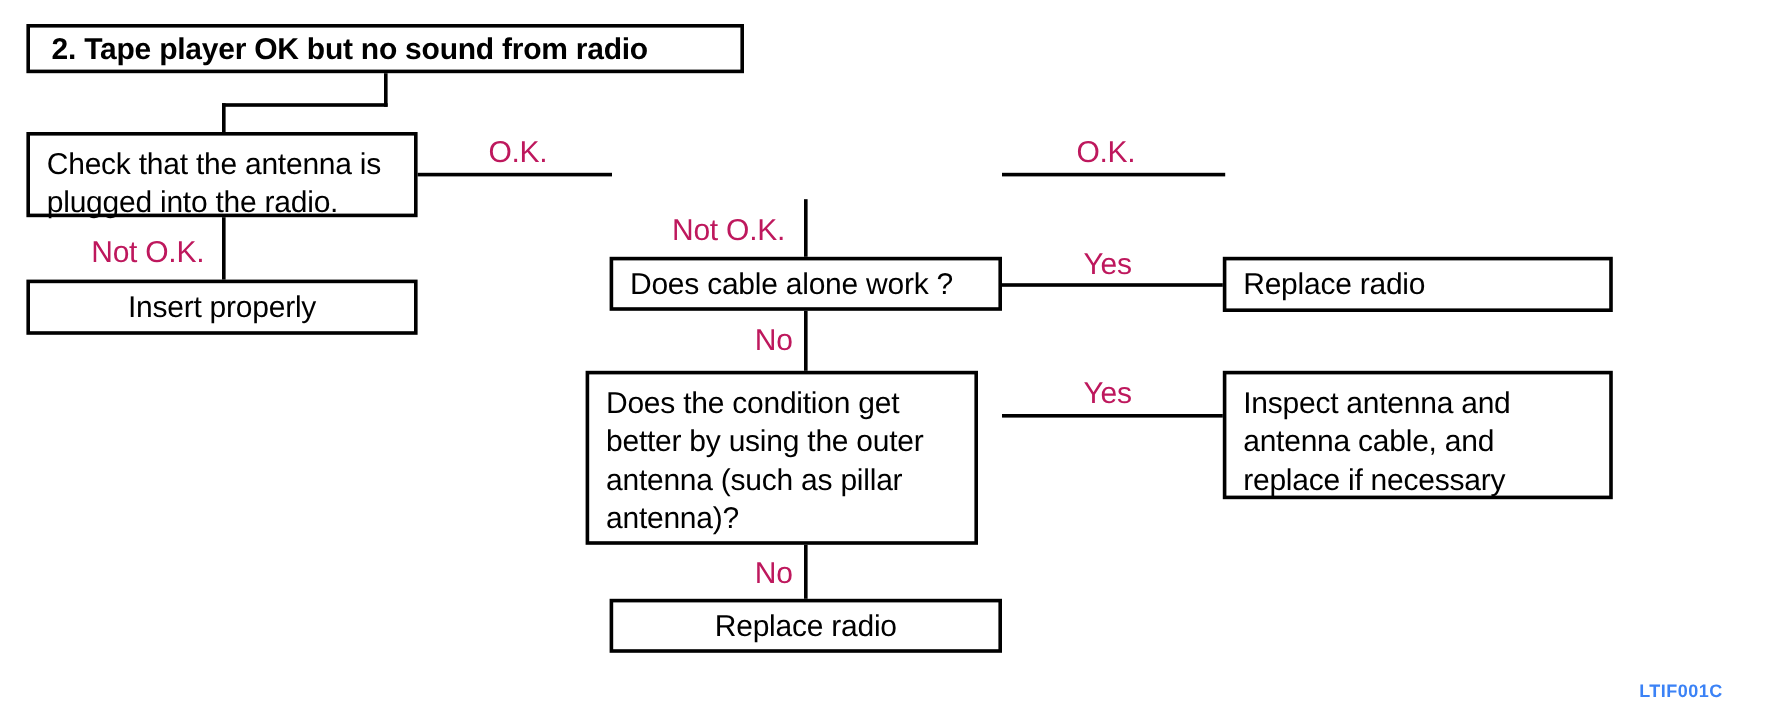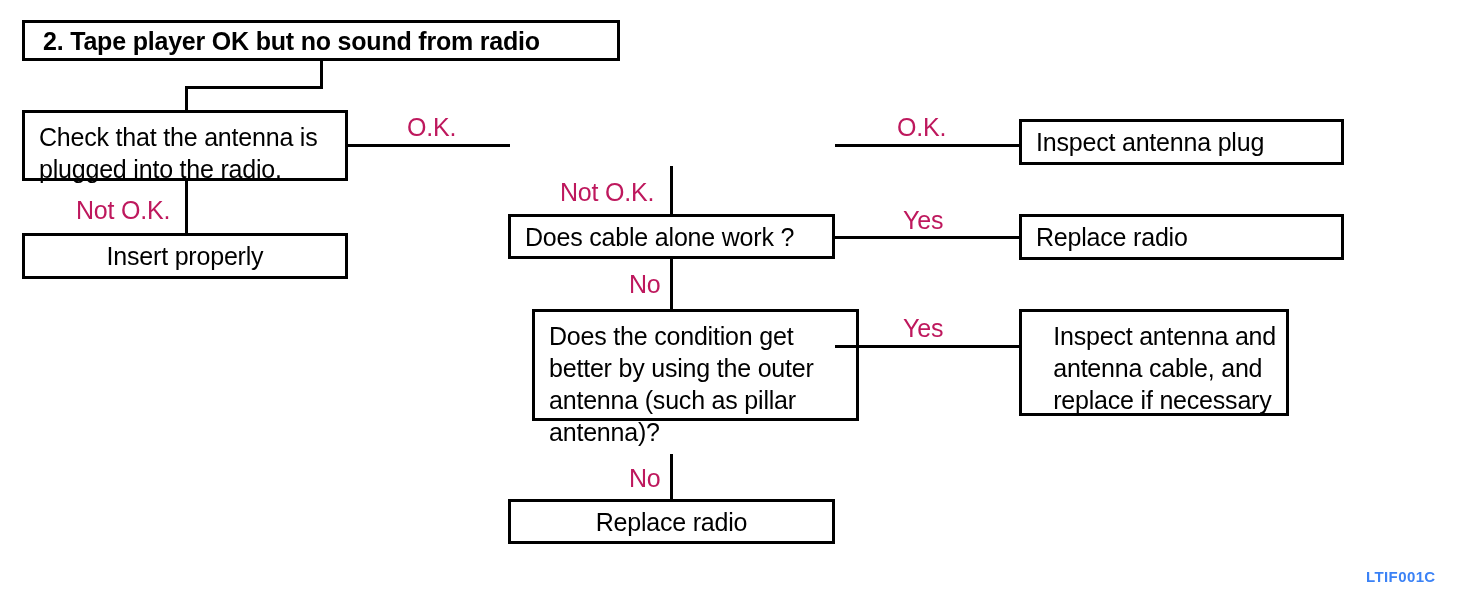--- a/index.html
+++ b/index.html
@@ -99,52 +99,49 @@
     <span class="txt">Insert properly</span>
   </div>
 
 
   <div class="line hline" style="left:835px; top:144px; width:186px; height:3px;"></div>
   <div class="elabel" style="left:897px; top:113px;">O.K.</div>
 
   <div class="line vline" style="left:670px; top:166px; width:3px; height:49px;"></div>
   <div class="elabel" style="left:560px; top:178px;">Not O.K.</div>
 
-  <div class="box left" style="left:1019px; top:119px; width:325px; height:46px;">
-    <span class="txt">Inspect antenna plug</span>
-  </div>
 
   <div class="box left" style="left:508px; top:214px; width:327px; height:45px;">
     <span class="txt">Does cable alone work ?</span>
   </div>
 
   <div class="line hline" style="left:835px; top:236px; width:186px; height:3px;"></div>
   <div class="elabel" style="left:903px; top:206px;">Yes</div>
 
   <div class="line vline" style="left:670px; top:259px; width:3px; height:51px;"></div>
   <div class="elabel" style="left:629px; top:270px;">No</div>
 
   <div class="box left" style="left:1019px; top:214px; width:325px; height:46px;">
     <span class="txt">Replace radio</span>
   </div>
 
-  <div class="box left top" style="left:532px; top:309px; width:327px; height:112px;">
+  <div class="box left top" style="left:488px; top:309px; width:327px; height:145px;">
     <span class="txt">Does the condition get
 better by using the outer
 antenna (such as pillar
 antenna)?</span>
   </div>
 
   <div class="line hline" style="left:835px; top:345px; width:186px; height:3px;"></div>
   <div class="elabel" style="left:903px; top:314px;">Yes</div>
 
   <div class="line vline" style="left:670px; top:454px; width:3px; height:46px;"></div>
   <div class="elabel" style="left:629px; top:464px;">No</div>
 
-  <div class="box left top" style="left:1019px; top:309px; width:270px; height:107px;justify-content:flex-end;">
+  <div class="box left top" style="left:1019px; top:309px; width:325px; height:107px;">
     <span class="txt">Inspect antenna and
 antenna cable, and
 replace if necessary</span>
   </div>
 
   <div class="box center" style="left:508px; top:499px; width:327px; height:45px;">
     <span class="txt">Replace radio</span>
   </div>
 
   <div class="footer-code" style="left:1366px; top:568px;">LTIF001C</div>

